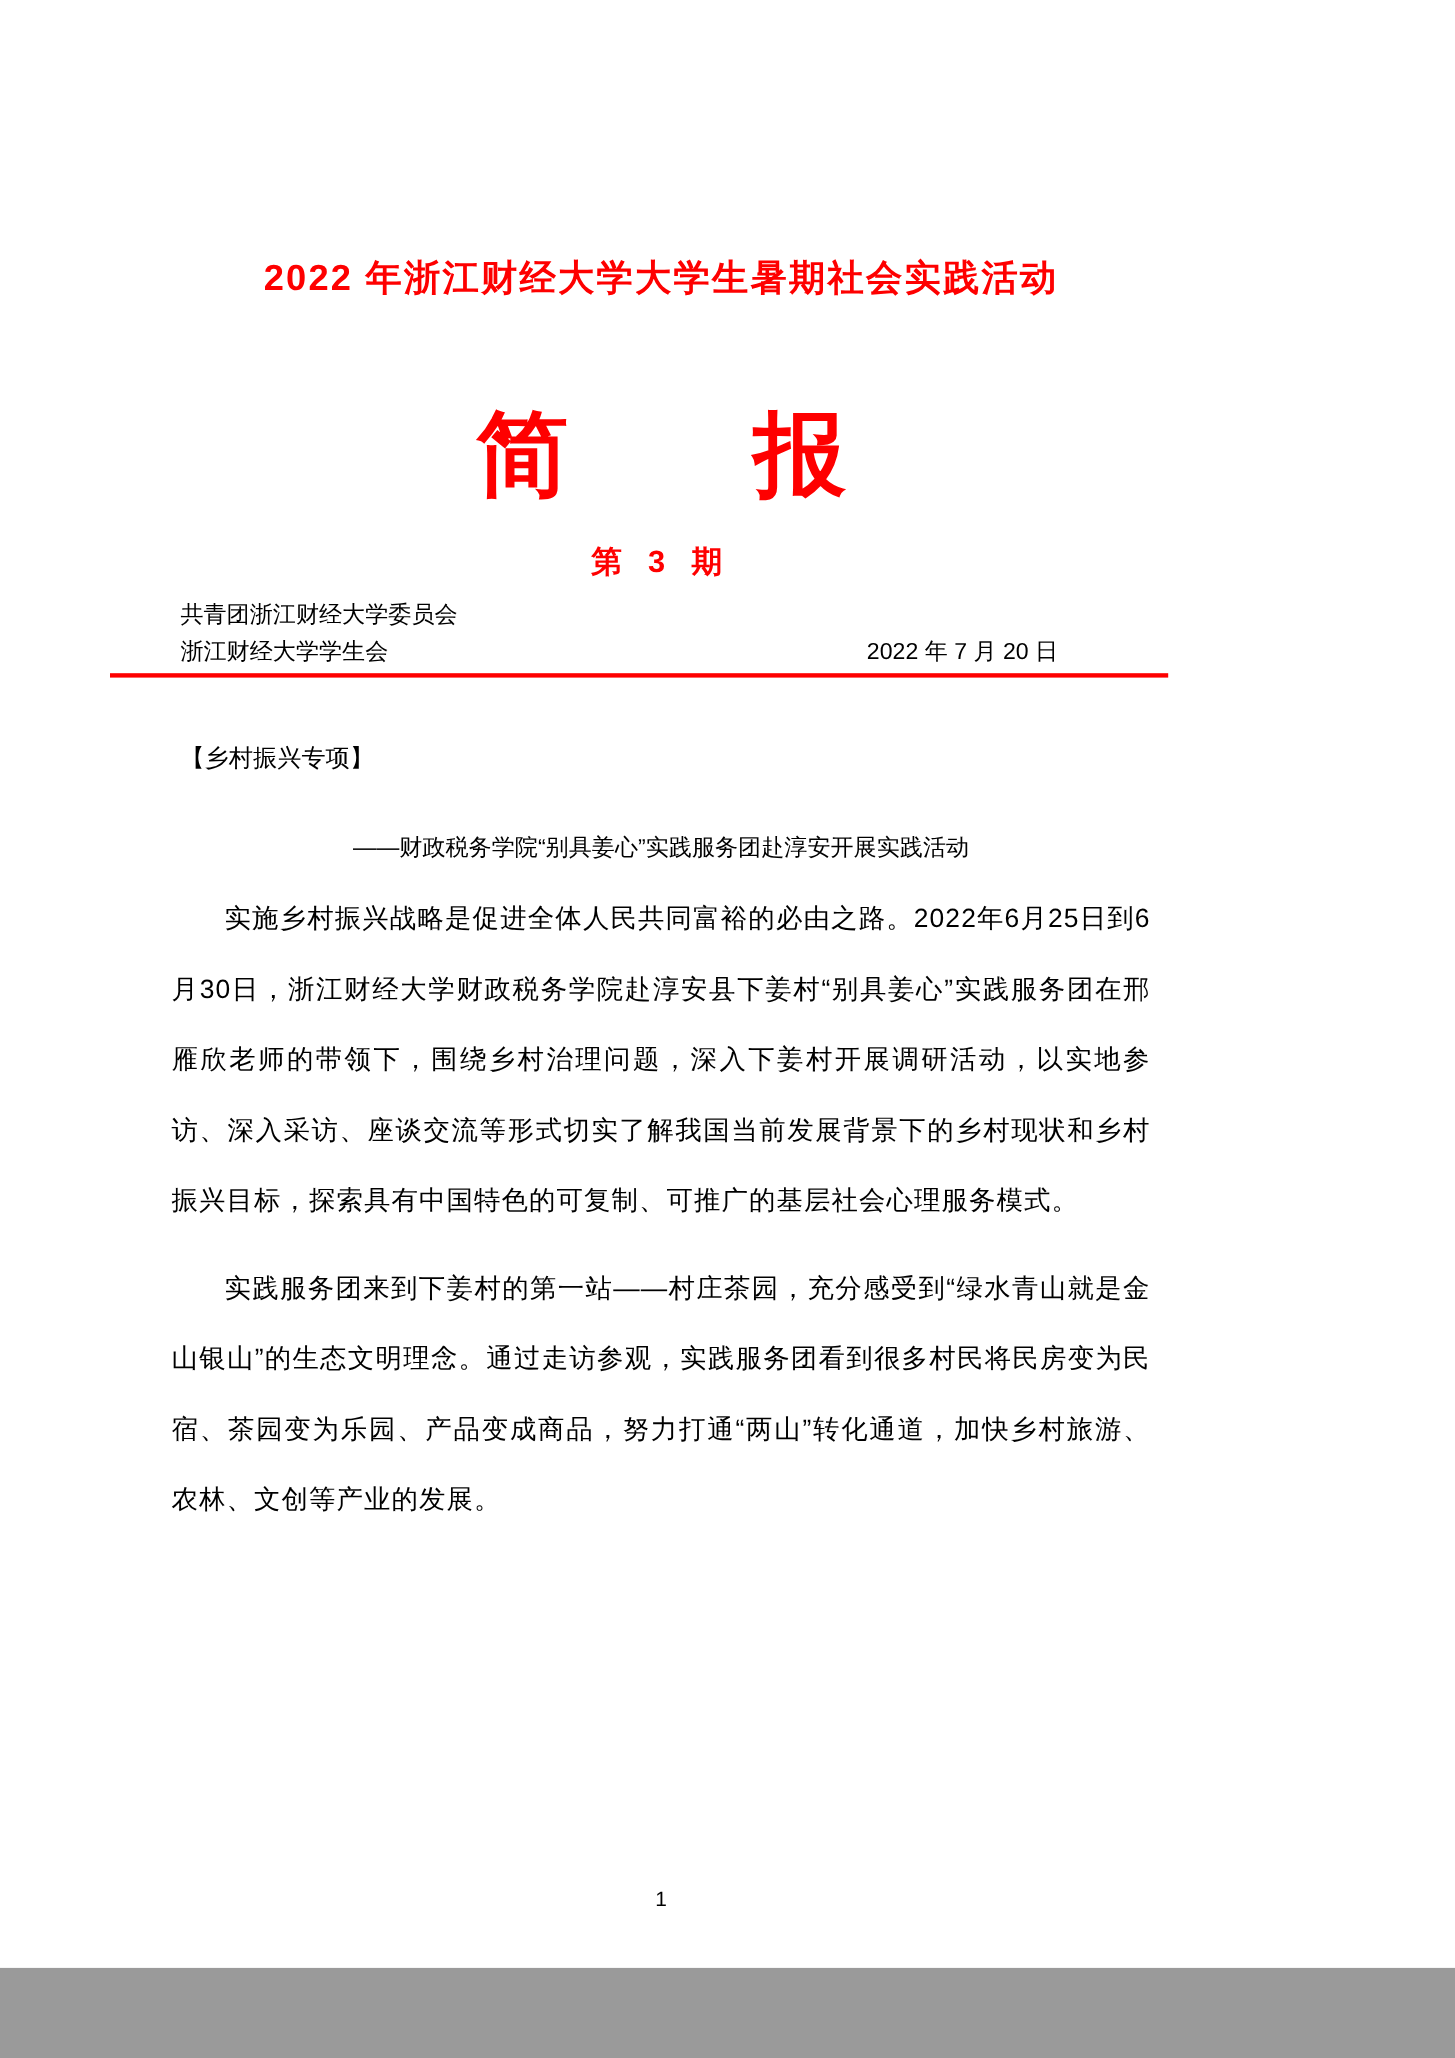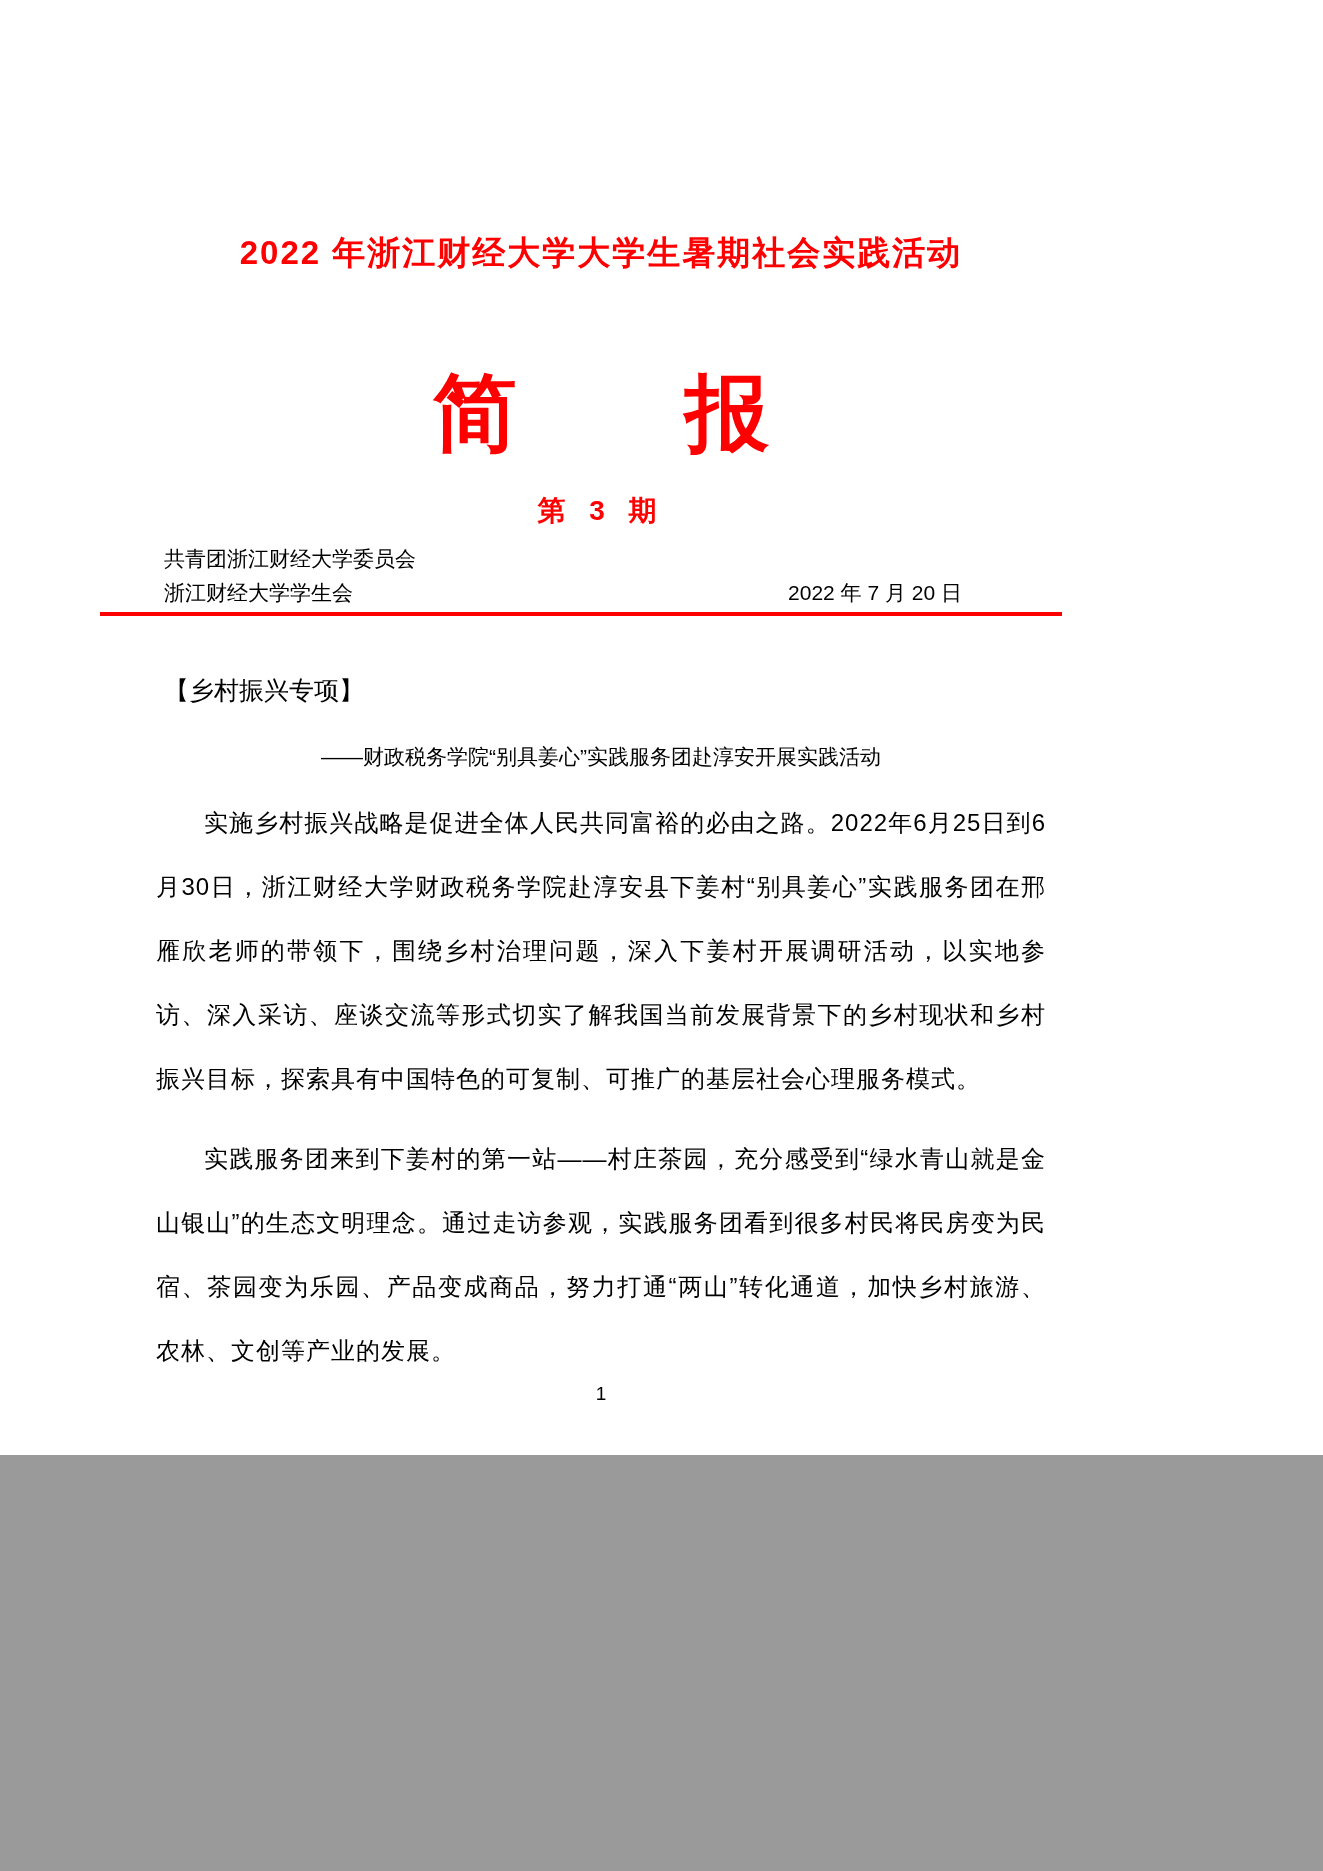--- a/index.html
+++ b/index.html
@@ -2,21 +2,21 @@
 <html><head>
 <meta charset="utf-8">
 <style>
   html, body {
     margin: 0;
     padding: 0;
     background: #9a9a9a;
   }
   .page {
     width: 1323px;
-    height: 1455px;
+    height: 1789px;
     background: #ffffff;
     position: relative;
     box-sizing: border-box;
     padding: 232px 0 0 140px;
     margin: 0 auto;
     font-family: "Liberation Sans", "DejaVu Sans", sans-serif;
     color: #000000;
     overflow: hidden;
   }
   .content { width: 922px; }
@@ -64,32 +64,32 @@
   }
   .divider {
     height: 4px;
     background: #fe0000;
     width: 962px;
     margin-left: -40px;
     margin-top: 2px;
   }
   .section-tag {
     margin-top: 58px;
-    font-size: 25px;
+    font-size: 22px;
     padding-left: 24px;
   }
   .headline {
     margin-top: 22px;
     text-align: center;
     font-size: 25px;
     font-weight: 700;
     letter-spacing: 2px;
   }
   .subheadline {
-    margin-top: 36px;
+    margin-top: 52px;
     text-align: center;
     font-size: 21px;
   }
   .body-text { margin-top: 20px; }
   .para {
     font-size: 24px;
     line-height: 64px;
     text-align: justify;
     text-indent: 2em;
     letter-spacing: 1px;

